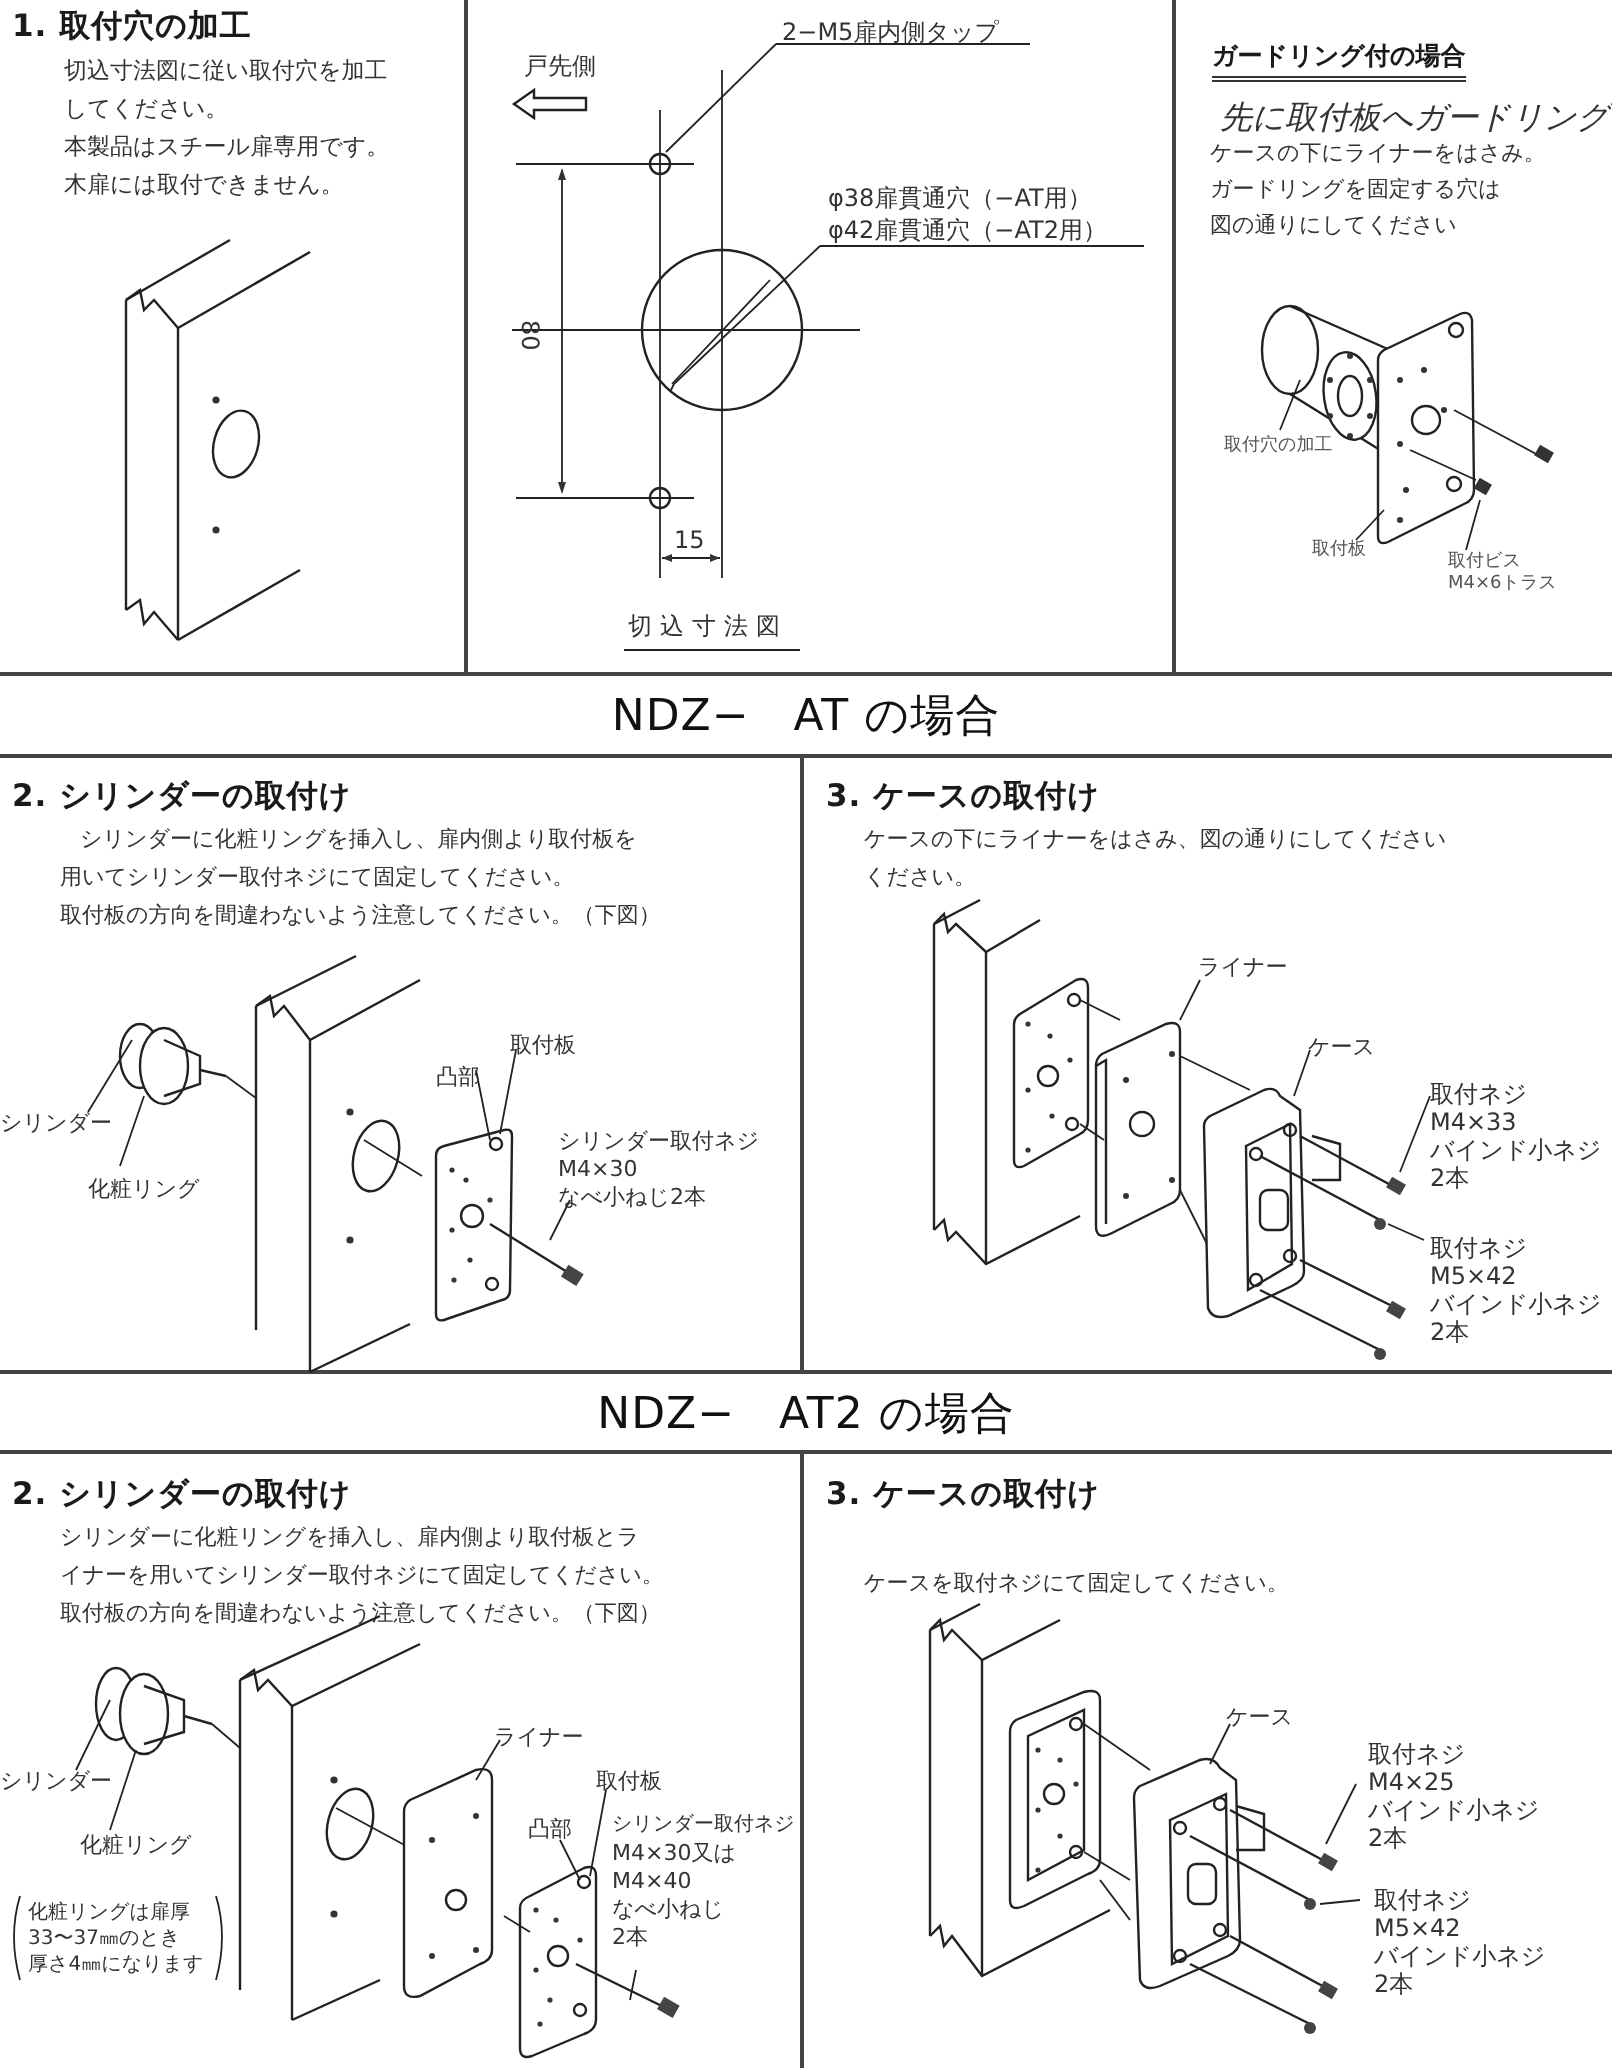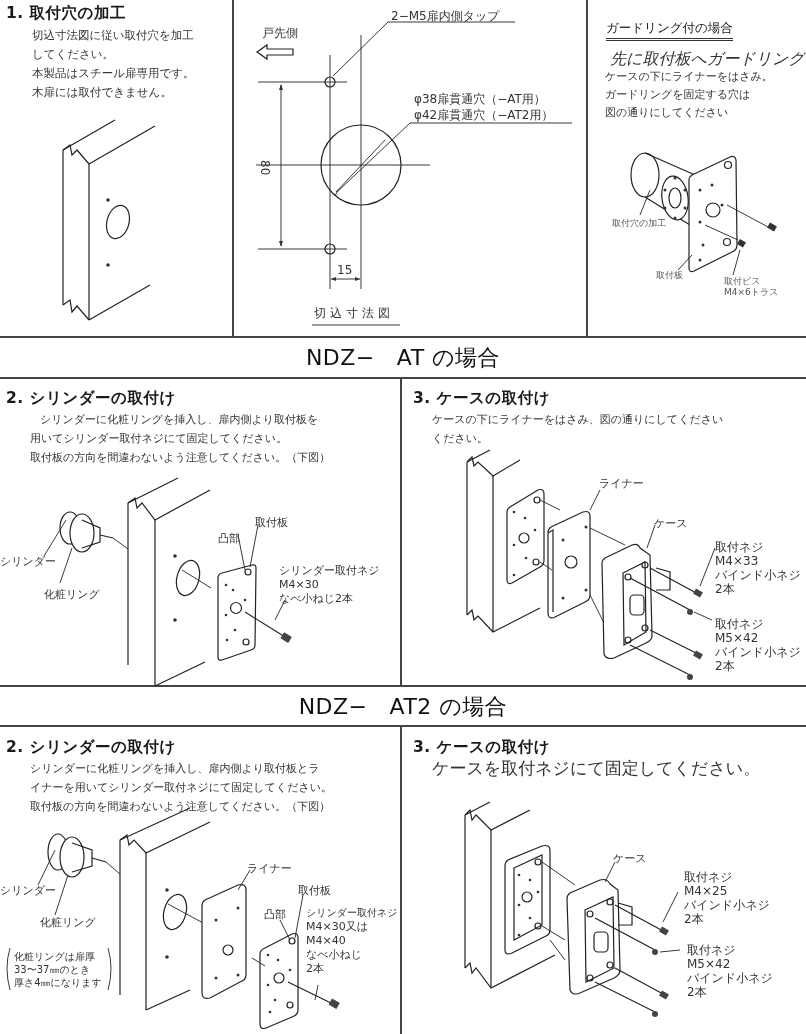--- a/index.html
+++ b/index.html
@@ -96,21 +96,21 @@
 
     <line class="thin" x1="312" y1="325" x2="400" y2="325"></line>
   </svg>
 
   <div class="label md" style="left:260px; top:160px; transform:rotate(90deg); transform-origin:left top; left:272px;">80</div>
   <div class="label md" style="left:337px; top:263px;">15</div>
   <div class="label md" style="left:314px; top:306px; letter-spacing:4px;">切込寸法図</div>
 </section>
 
 <section>
-  <div class="abs" style="left:606px; top:20px; font-weight:normal; font-size:12.5px; color:#1a1a1a; border-bottom:3px double #333; padding-bottom:1px; white-space:nowrap;">ガードリング付の場合</div>
+  <div class="abs" style="left:606px; top:20px; font-weight:bold; font-size:12.5px; color:#1a1a1a; border-bottom:3px double #333; padding-bottom:1px; white-space:nowrap;">ガードリング付の場合</div>
   <div class="para" style="left:610px; top:50px; font-size:16px; line-height:18px;font-style:italic;">先に取付板へガードリングを</div>
   <div class="para" style="left:605px; top:68px; font-size:11px; line-height:18px;">ケースの下にライナーをはさみ。</div>
   <div class="para" style="left:605px; top:86px; font-size:11px; line-height:18px;">ガードリングを固定する穴は</div>
   <div class="para" style="left:605px; top:104px; font-size:11px; line-height:18px;">図の通りにしてください</div>
 
   <svg style="left:0; top:0;" width="806" height="336">
 
     <ellipse class="ln" cx="645" cy="175" rx="14" ry="22"></ellipse>
     <path class="ln" d="M645,153 L695,175 M645,197 L690,225"></path>
     <ellipse class="fillw" cx="675" cy="198" rx="13" ry="22" transform="rotate(-8 675 198)"></ellipse>
@@ -347,21 +347,21 @@
   <div class="label" style="left:306px; top:934px;">M4×40</div>
   <div class="label" style="left:306px; top:948px;">なべ小ねじ</div>
   <div class="label" style="left:306px; top:962px;">2本</div>
   <div class="label" style="left:14px; top:950px; font-size:10px;">化粧リングは扉厚</div>
   <div class="label" style="left:14px; top:963px; font-size:10px;">33〜37㎜のとき</div>
   <div class="label" style="left:14px; top:976px; font-size:10px;">厚さ4㎜になります</div>
 </section>
 
 <section>
   <div class="step-title" style="left:413px; top:737px;">3. ケースの取付け</div>
-  <div class="para" style="left:432px; top:759px; font-size:17px;">ケースを取付ネジにて固定してください。</div>
+  <div class="para" style="left:432px; top:782px; font-size:11px;">ケースを取付ネジにて固定してください。</div>
 
   <svg style="left:0; top:0;" width="806" height="1034">
 
     <polyline class="ln" points="465,815 490,802"></polyline>
     <polyline class="ln" points="465,815 470,810 472,820 476,815 491,830 530,810"></polyline>
     <line class="ln" x1="465" y1="815" x2="465" y2="968"></line>
     <line class="ln" x1="491" y1="830" x2="491" y2="988"></line>
     <polyline class="ln" points="465,968 470,963 472,973 476,968 491,988 555,955"></polyline>
 
     <path class="fillw" d="M508,860 L542,846 Q550,844 550,850 L550,930 Q550,935 544,937 L512,953 Q505,956 505,950 L505,866 Q505,862 508,860 Z"></path>

